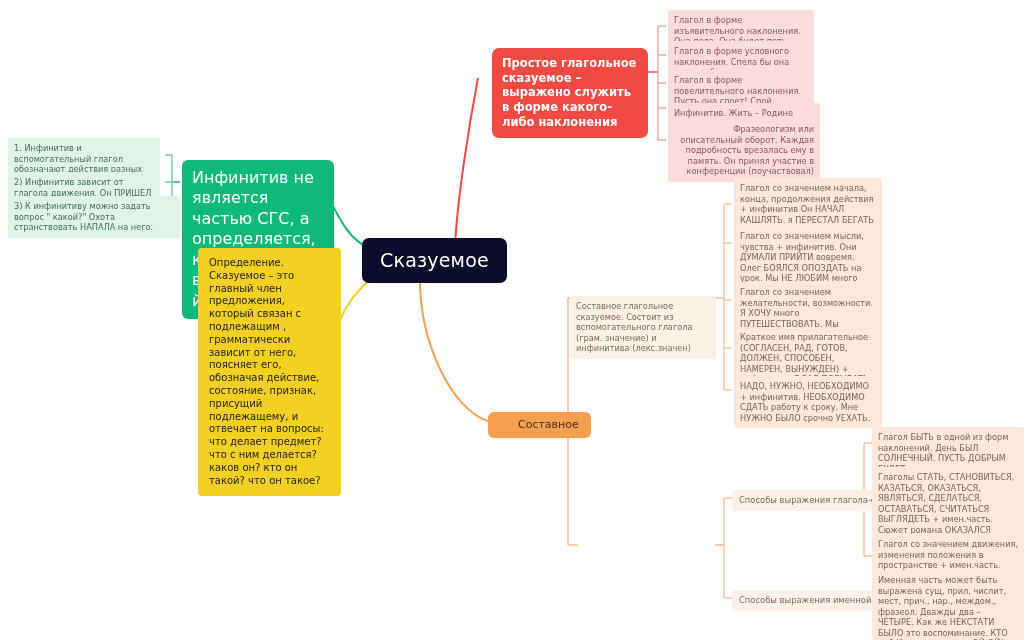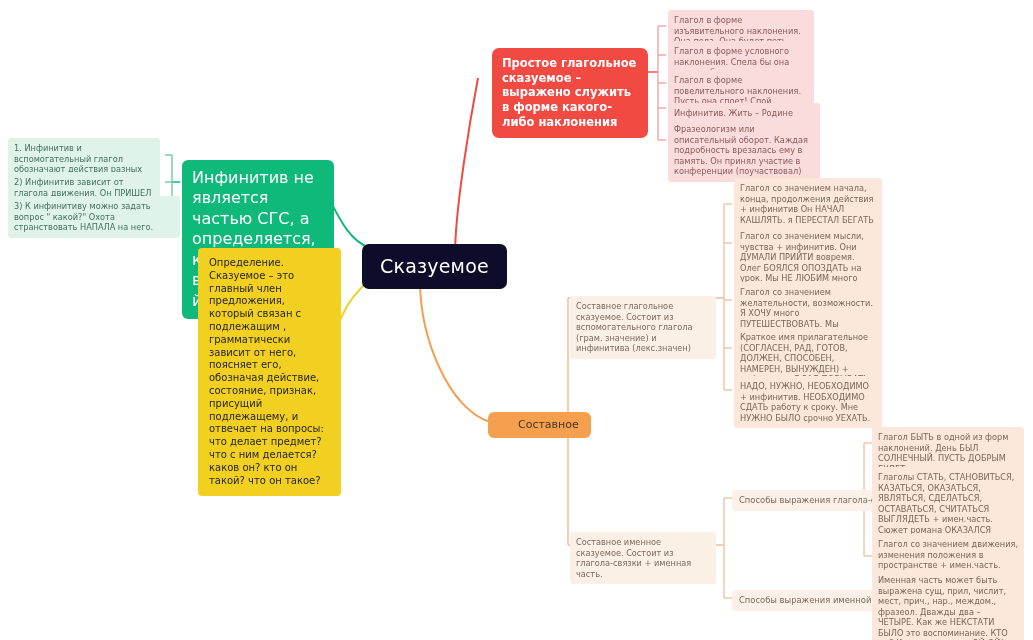--- a/index.html
+++ b/index.html
@@ -146,49 +146,48 @@
     <path d="M855,498 L864,498" stroke="#e8b48a" stroke-width="1.3" fill="none"></path>
     <path d="M864,443 L864,556" stroke="#eec09b" stroke-width="1.3" fill="none"></path>
     <path d="M864,443 L872,443" stroke="#eec09b" stroke-width="1.3" fill="none"></path>
     <path d="M864,505 L872,505" stroke="#eec09b" stroke-width="1.3" fill="none"></path>
     <path d="M864,556 L872,556" stroke="#eec09b" stroke-width="1.3" fill="none"></path>
 
     <path d="M855,598 L864,598" stroke="#e8b48a" stroke-width="1.3" fill="none"></path>
     <path d="M864,598 L872,598" stroke="#eec09b" stroke-width="1.3" fill="none"></path>
   </svg>
 
-  <div class="node root" style="left:362px; top:238px;margin-top:6px;">Сказуемое</div>
+  <div class="node root" style="left:362px; top:238px;">Сказуемое</div>
 
   <div class="node b-red" style="left:492px; top:48px; width:156px;">Простое глагольное сказуемое – выражено служить в форме какого-либо наклонения</div>
 
   <div class="node leaf leaf-red" style="left:668px; top:10px; width:146px;">Глагол в форме изъявительного наклонения. Она пела. Она будет петь</div>
   <div class="node leaf leaf-red" style="left:668px; top:41px; width:146px;">Глагол в форме условного наклонения. Спела бы она свою любимую песню.</div>
   <div class="node leaf leaf-red" style="left:668px; top:70px; width:146px;">Глагол в форме повелительного наклонения. Пусть она споет! Спой, пожалуйста!</div>
   <div class="node leaf leaf-red" style="left:668px; top:103px; width:152px;">Инфинитив. Жить – Родине служить!</div>
-  <div class="node leaf leaf-red" style="left:668px; top:119px; width:152px;">Фразеологизм или описательный оборот. Каждая подробность врезалась ему в память. Он принял участие в конференции (поучаствовал)</div>
+  <div class="node leaf leaf-red" style="left:668px; top:119px; width:152px;text-align:right;">Фразеологизм или описательный оборот. Каждая подробность врезалась ему в память. Он принял участие в конференции (поучаствовал)</div>
 
   <div class="node b-green" style="left:182px; top:160px; width:152px;">Инфинитив не является частью СГС, а определяется, как второстепенный член, если</div>
 
   <div class="node leaf leaf-green" style="left:8px; top:138px; width:152px;">1. Инфинитив и вспомогательный глагол обозначают действия разных лиц. Все ПРОСИЛИ её спеть.</div>
   <div class="node leaf leaf-green" style="left:8px; top:172px; width:152px;">2) Инфинитив зависит от глагола движения. Он ПРИШЕЛ узнать расписание</div>
   <div class="node leaf leaf-green" style="left:8px; top:196px; width:172px;">3) К инфинитиву можно задать вопрос " какой?" Охота странствовать НАПАЛА на него.</div>
 
   <div class="node b-yellow" style="left:198px; top:248px; width:143px;">Определение. Сказуемое – это главный член предложения, который связан с подлежащим , грамматически зависит от него, поясняет его, обозначая действие, состояние, признак, присущий подлежащему, и отвечает на вопросы: что делает предмет? что с ним делается? каков он? кто он такой? что он такое?</div>
 
   <div class="node b-orange" style="left:488px; top:412px;padding-left:30px;">Составное</div>
 
   <div class="node leaf leaf-plain" style="left:570px; top:296px; width:146px;">Составное глагольное сказуемое. Состоит из вспомогательного глагола (грам. значение) и инфинитива (лекс.значен)</div>
 
   <div class="node leaf leaf-peach" style="left:734px; top:178px; width:148px;">Глагол со значением начала, конца, продолжения действия + инфинитив Он НАЧАЛ КАШЛЯТЬ. я ПЕРЕСТАЛ БЕГАТЬ по утрам</div>
   <div class="node leaf leaf-peach" style="left:734px; top:226px; width:148px;">Глагол со значением мысли, чувства + инфинитив. Они ДУМАЛИ ПРИЙТИ вовремя. Олег БОЯЛСЯ ОПОЗДАТЬ на урок. Мы НЕ ЛЮБИМ много ПУТЕШЕСТВОВАТЬ.</div>
   <div class="node leaf leaf-peach" style="left:734px; top:282px; width:148px;">Глагол со значением желательности, возможности. Я ХОЧУ много ПУТЕШЕСТВОВАТЬ. Мы СТАРАЕМСЯ хорошо УЧИТЬСЯ.</div>
   <div class="node leaf leaf-peach" style="left:734px; top:327px; width:148px;">Краткое имя прилагательное (СОГЛАСЕН, РАД, ГОТОВ, ДОЛЖЕН, СПОСОБЕН, НАМЕРЕН, ВЫНУЖДЕН) + инфинитив. Я РАД ПОБЫВАТЬ в Африке. Вы ДОЛЖНЫ срочно УЕХАТЬ.</div>
   <div class="node leaf leaf-peach" style="left:734px; top:376px; width:148px;">НАДО, НУЖНО, НЕОБХОДИМО + инфинитив. НЕОБХОДИМО СДАТЬ работу к сроку. Мне НУЖНО БЫЛО срочно УЕХАТЬ.</div>
 
-  <div class="node leaf leaf-plain" style="left:570px; top:532px; width:146px;">Составное именное сказуемое. Состоит из глагола-связки + именная часть.</div>
 
   <div class="node leaf-label" style="left:732px; top:490px;">Способы выражения глагола-связки</div>
   <div class="node leaf-label" style="left:732px; top:590px;">Способы выражения именной части</div>
 
   <div class="node leaf leaf-peach" style="left:872px; top:427px; width:152px;">Глагол БЫТЬ в одной из форм наклонений. День БЫЛ СОЛНЕЧНЫЙ. ПУСТЬ ДОБРЫМ БУДЕТ ум у вас, а сердце УМНЫМ БУДЕТ. Он СТУДЕНТ</div>
   <div class="node leaf leaf-peach" style="left:872px; top:467px; width:152px;">Глаголы СТАТЬ, СТАНОВИТЬСЯ, КАЗАТЬСЯ, ОКАЗАТЬСЯ, ЯВЛЯТЬСЯ, СДЕЛАТЬСЯ, ОСТАВАТЬСЯ, СЧИТАТЬСЯ ВЫГЛЯДЕТЬ + имен.часть. Сюжет романа ОКАЗАЛСЯ ОРИГИНАЛЬНЫМ. Она ЯВЛЯЕТСЯ ХОЗЯЙКОЙ квартиры</div>
   <div class="node leaf leaf-peach" style="left:872px; top:534px; width:152px;">Глагол со значением движения, изменения положения в пространстве + имен.часть. Осень ПРИШЛА ДОЖДЛИВАЯ</div>
 
   <div class="node leaf leaf-peach" style="left:872px; top:570px; width:152px;">Именная часть может быть выражена сущ, прил, числит, мест, прич., нар., междом., фразеол. Дважды два – ЧЕТЫРЕ. Как же НЕКСТАТИ БЫЛО это воспоминание. КТО ты? И характер тоже ОЙ-ОЙ! Для меня это ТЁМНЫЙ ЛЕС!</div>
 

